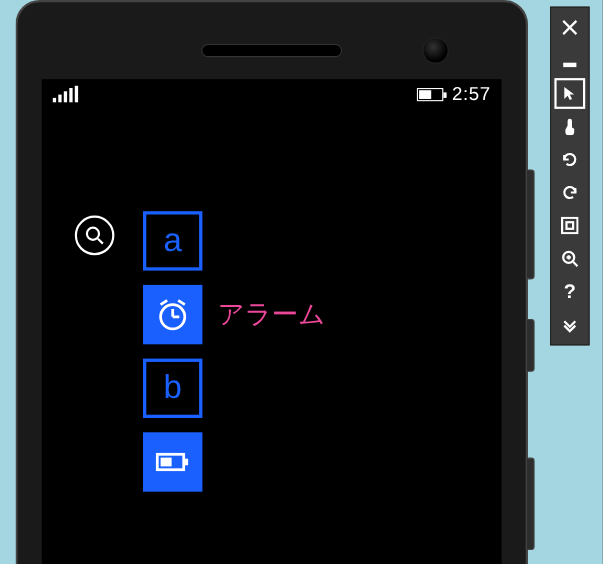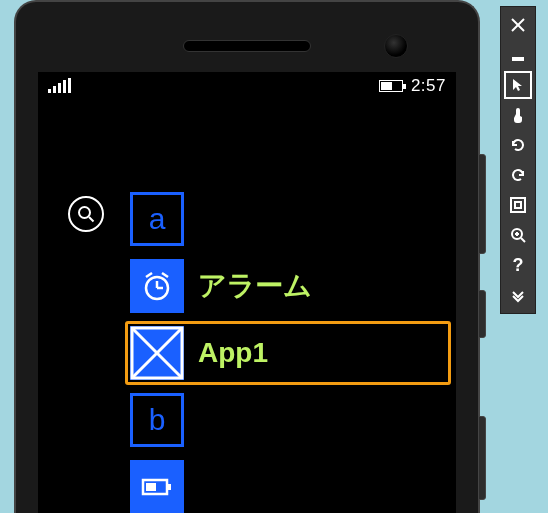--- a/index.html
+++ b/index.html
@@ -81,21 +81,21 @@
     display: flex; align-items: center; justify-content: center;
     position: relative;
   }
   .tile-letter {
     border: 3px solid #1a60ff; color:#1a60ff;
     font-size: 30px; font-weight: 300;
   }
   .tile-filled { background: #1a60ff; color: #fff; }
   .tile-placeholder { background:#1a60ff; position:relative;}
   .tile-placeholder svg { position:absolute; inset:0; }
-  .label { font-size: 28px; color: #bef264; font-weight: 700; white-space: nowrap;}
+  .label { font-size: 24px; color: #ec4899; font-weight: 400; white-space: nowrap;}
   
   .toolbar {
     position: absolute; right: 12px; top: 6px;
     width: 36px;
     background: #3a3a3a;
     display: flex; flex-direction: column; align-items:center;
     padding: 4px 0; gap: 2px;
     border: 1px solid #222;
   }
   .tbtn {
@@ -149,30 +149,20 @@
             <svg width="36" height="36" viewBox="0 0 36 36">
               <circle cx="18" cy="20" r="11" stroke="#fff" stroke-width="2.5" fill="none"></circle>
               <line x1="18" y1="20" x2="18" y2="13" stroke="#fff" stroke-width="2.5"></line>
               <line x1="18" y1="20" x2="24" y2="20" stroke="#fff" stroke-width="2.5"></line>
               <path d="M7 9 L13 5" stroke="#fff" stroke-width="2.5" fill="none"></path>
               <path d="M29 9 L23 5" stroke="#fff" stroke-width="2.5" fill="none"></path>
             </svg>
           </div>
           <div class="label">アラーム</div>
         </div>
-        <div class="row selected">
-          <div class="tile tile-placeholder">
-            <svg width="54" height="54" viewBox="0 0 54 54">
-              <rect x="2" y="2" width="50" height="50" fill="none" stroke="#fff" stroke-width="3"></rect>
-              <line x1="2" y1="2" x2="52" y2="52" stroke="#fff" stroke-width="3"></line>
-              <line x1="52" y1="2" x2="2" y2="52" stroke="#fff" stroke-width="3"></line>
-            </svg>
-          </div>
-          <div class="label">App1</div>
-        </div>
         <div class="row">
           <div class="tile tile-letter">b</div>
         </div>
         <div class="row">
           <div class="tile tile-filled">
             <svg width="40" height="36" viewBox="0 0 40 36">
               <rect x="6" y="11" width="24" height="14" stroke="#fff" stroke-width="2.5" fill="none"></rect>
               <rect x="30" y="15" width="4" height="6" fill="#fff"></rect>
               <rect x="9" y="14" width="10" height="8" fill="#fff"></rect>
             </svg>

